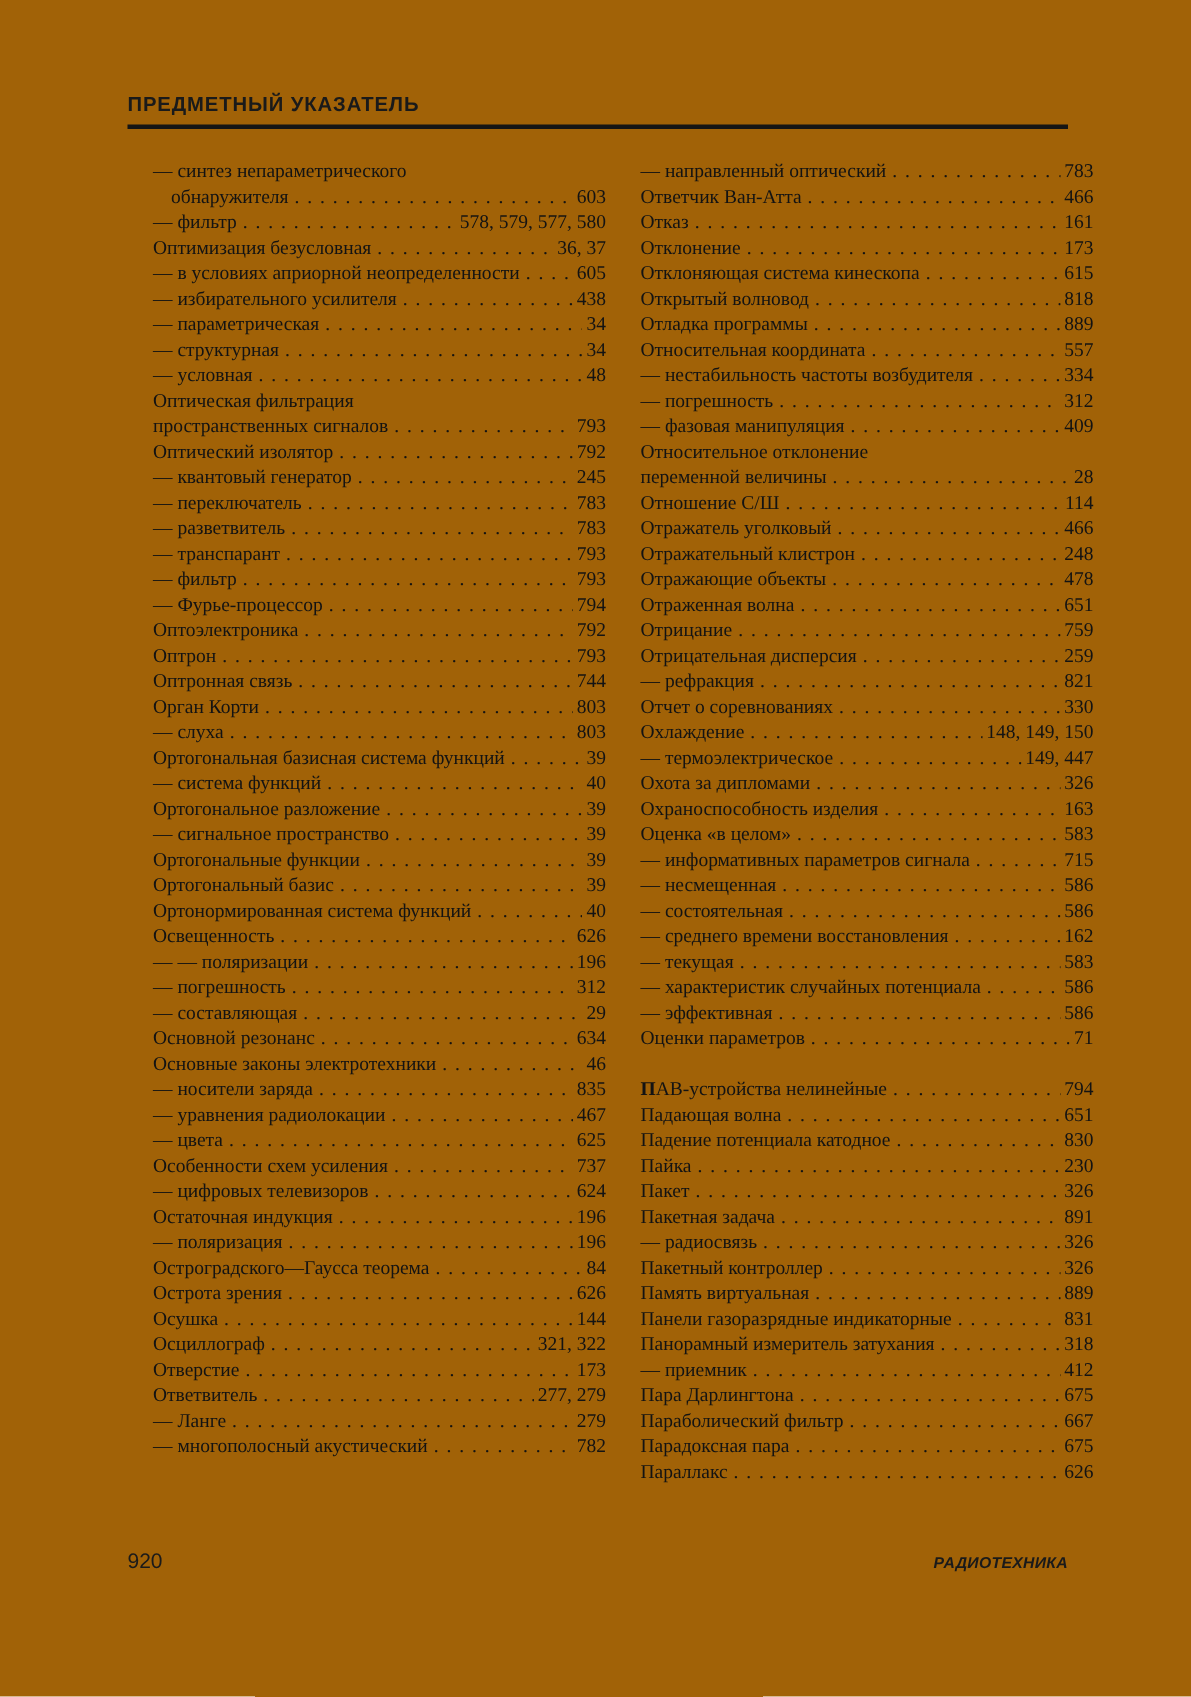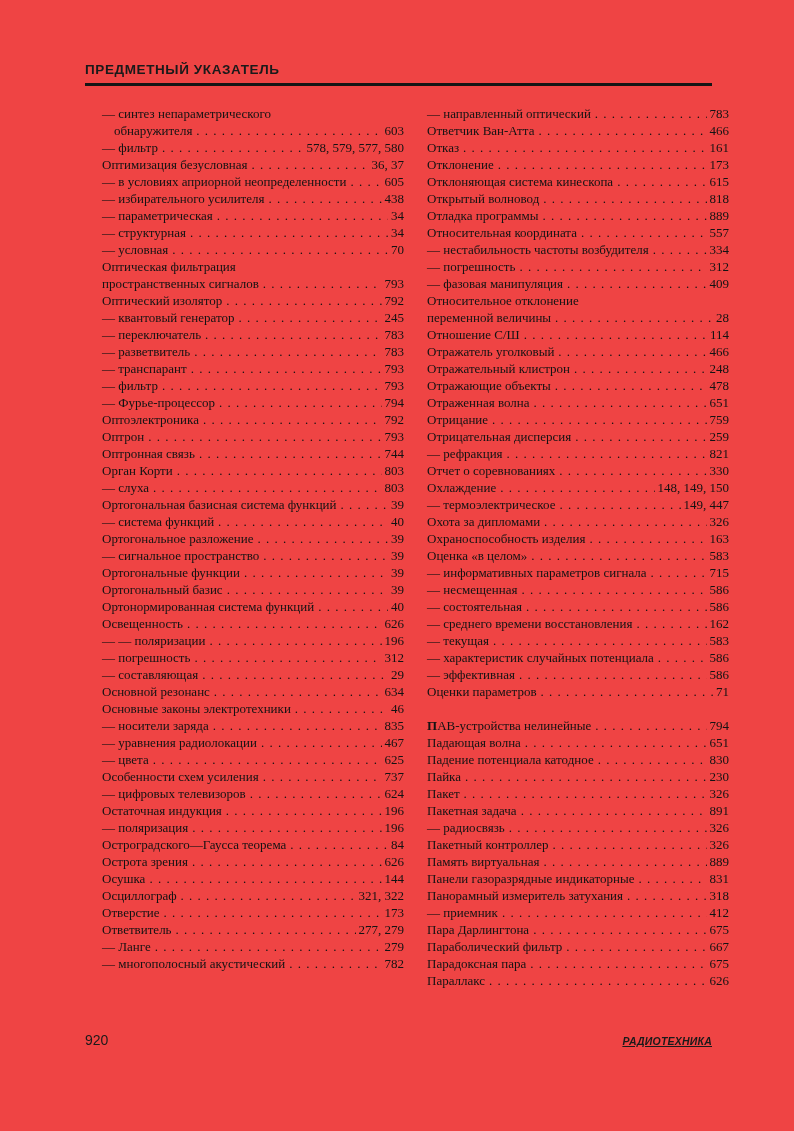--- a/index.html
+++ b/index.html
@@ -4,21 +4,21 @@
 <style>
   html, body {
     margin: 0;
     padding: 0;
     background: #ffffff;
   }
   .page {
     position: relative;
     width: 794px;
     height: 1131px;
-    background: #ef4444;
+    background: #a16207;
     color: #131313;
     overflow: hidden;
     font-family: "Liberation Serif", serif;
   }
   .header {
     position: absolute;
     left: 85px;
     top: 62px;
     width: 627px;
   }
@@ -92,21 +92,20 @@
     font-size: 14px;
     color: #1a1a1a;
   }
   .footer-running-title {
     font-family: "Liberation Sans", sans-serif;
     font-style: italic;
     font-weight: bold;
     font-size: 10.5px;
     letter-spacing: 0.2px;
     color: #1a1a1a;
-    text-decoration: underline;
   }
 </style>
 </head>
 <body>
 
 <div class="page">
 
   <div class="header">
     <div class="header-title">ПРЕДМЕТНЫЙ УКАЗАТЕЛЬ</div>
     <div class="header-rule"></div>
@@ -148,21 +147,21 @@
           <span class="entry-pages">34</span>
         </div>
         <div class="entry">
           <span class="entry-text">— структурная</span>
           <span class="dots"></span>
           <span class="entry-pages">34</span>
         </div>
         <div class="entry">
           <span class="entry-text">— условная</span>
           <span class="dots"></span>
-          <span class="entry-pages">70</span>
+          <span class="entry-pages">48</span>
         </div>
         <div class="entry">
           <span class="entry-text">Оптическая фильтрация</span>
         </div>
         <div class="entry">
           <span class="entry-text">пространственных сигналов</span>
           <span class="dots"></span>
           <span class="entry-pages">793</span>
         </div>
         <div class="entry">

